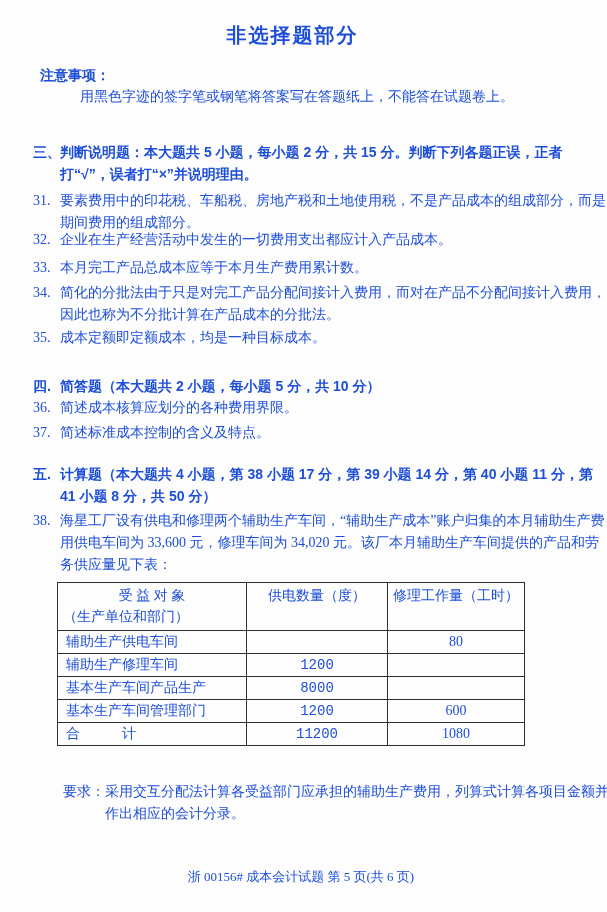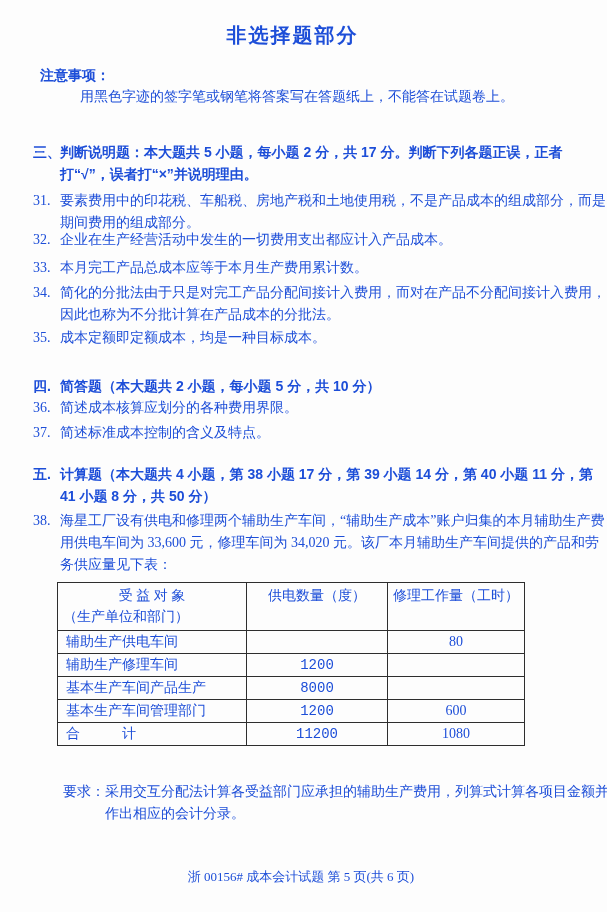--- a/index.html
+++ b/index.html
@@ -61,21 +61,21 @@
 </head>
 <body>
 
 <div class="page">
 
   <div class="abs title heiti">非选择题部分</div>
 
   <div class="abs notice-label heiti">注意事项：</div>
   <div class="abs notice-text">用黑色字迹的签字笔或钢笔将答案写在答题纸上，不能答在试题卷上。</div>
 
-  <div class="abs hang heading" style="top:141px"><span class="num">三、</span><span>判断说明题：本大题共 5 小题，每小题 2 分，共 17 分。判断下列各题正误，正者打“√”，误者打“×”并说明理由。</span></div>
+  <div class="abs hang heading" style="top:141px"><span class="num">三、</span><span>判断说明题：本大题共 5 小题，每小题 2 分，共 15 分。判断下列各题正误，正者打“√”，误者打“×”并说明理由。</span></div>
 
   <div class="abs hang" style="top:190px"><span class="num">31.</span><span>要素费用中的印花税、车船税、房地产税和土地使用税，不是产品成本的组成部分，而是期间费用的组成部分。</span></div>
 
   <div class="abs hang" style="top:229px"><span class="num">32.</span><span>企业在生产经营活动中发生的一切费用支出都应计入产品成本。</span></div>
 
   <div class="abs hang" style="top:257px"><span class="num">33.</span><span>本月完工产品总成本应等于本月生产费用累计数。</span></div>
 
   <div class="abs hang" style="top:282px"><span class="num">34.</span><span>简化的分批法由于只是对完工产品分配间接计入费用，而对在产品不分配间接计入费用，因此也称为不分批计算在产品成本的分批法。</span></div>
 
   <div class="abs hang" style="top:327px"><span class="num">35.</span><span>成本定额即定额成本，均是一种目标成本。</span></div>

